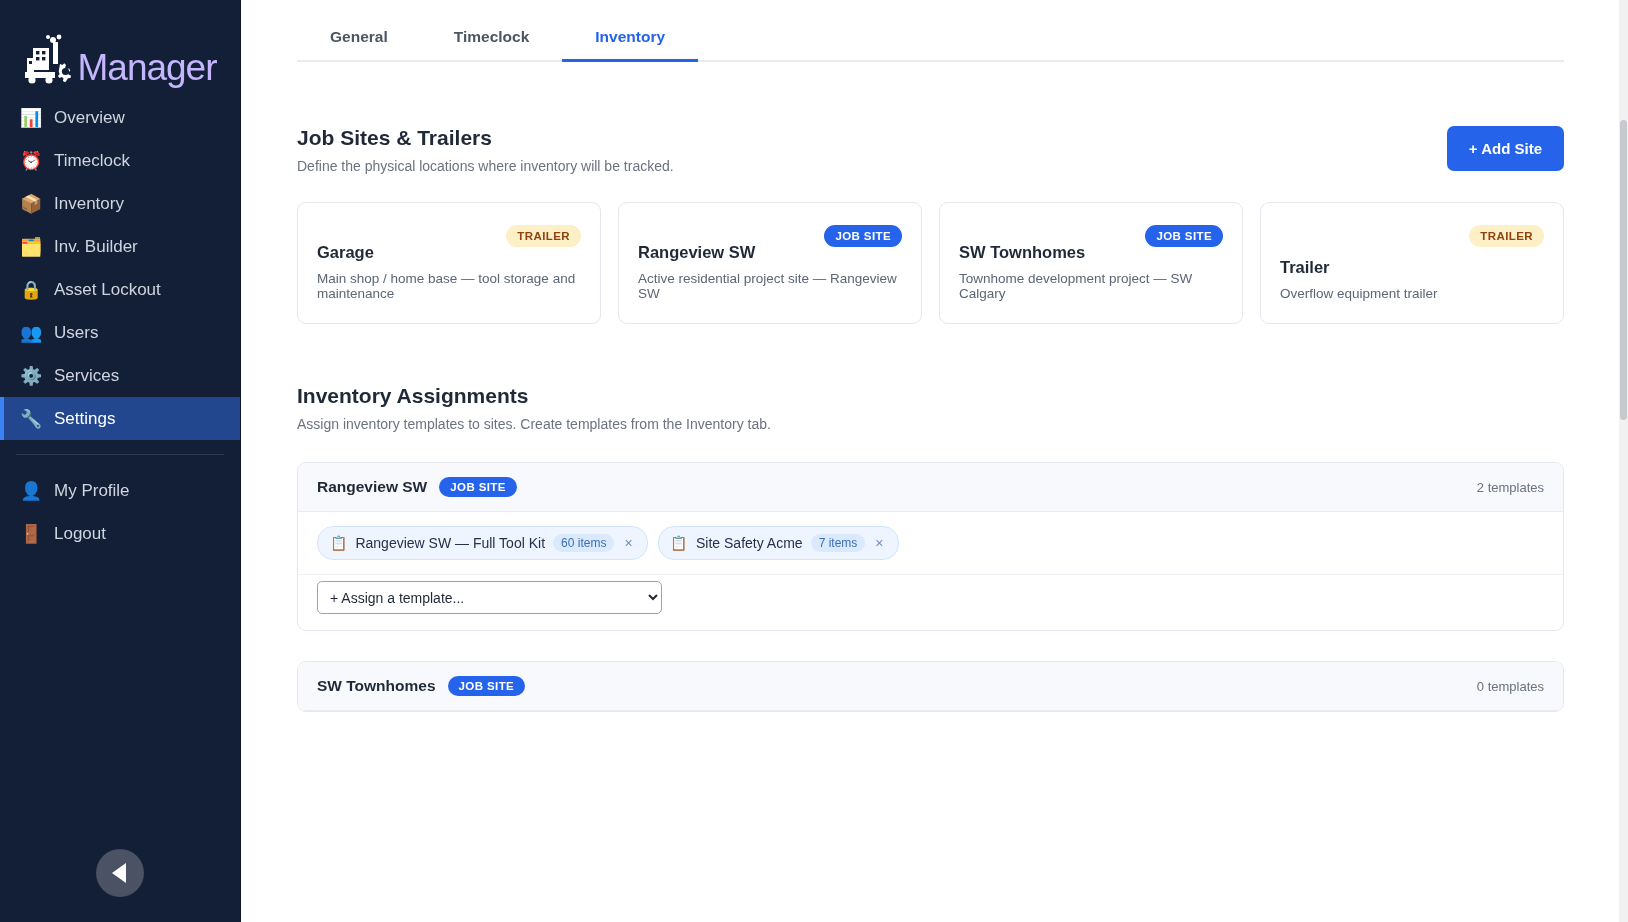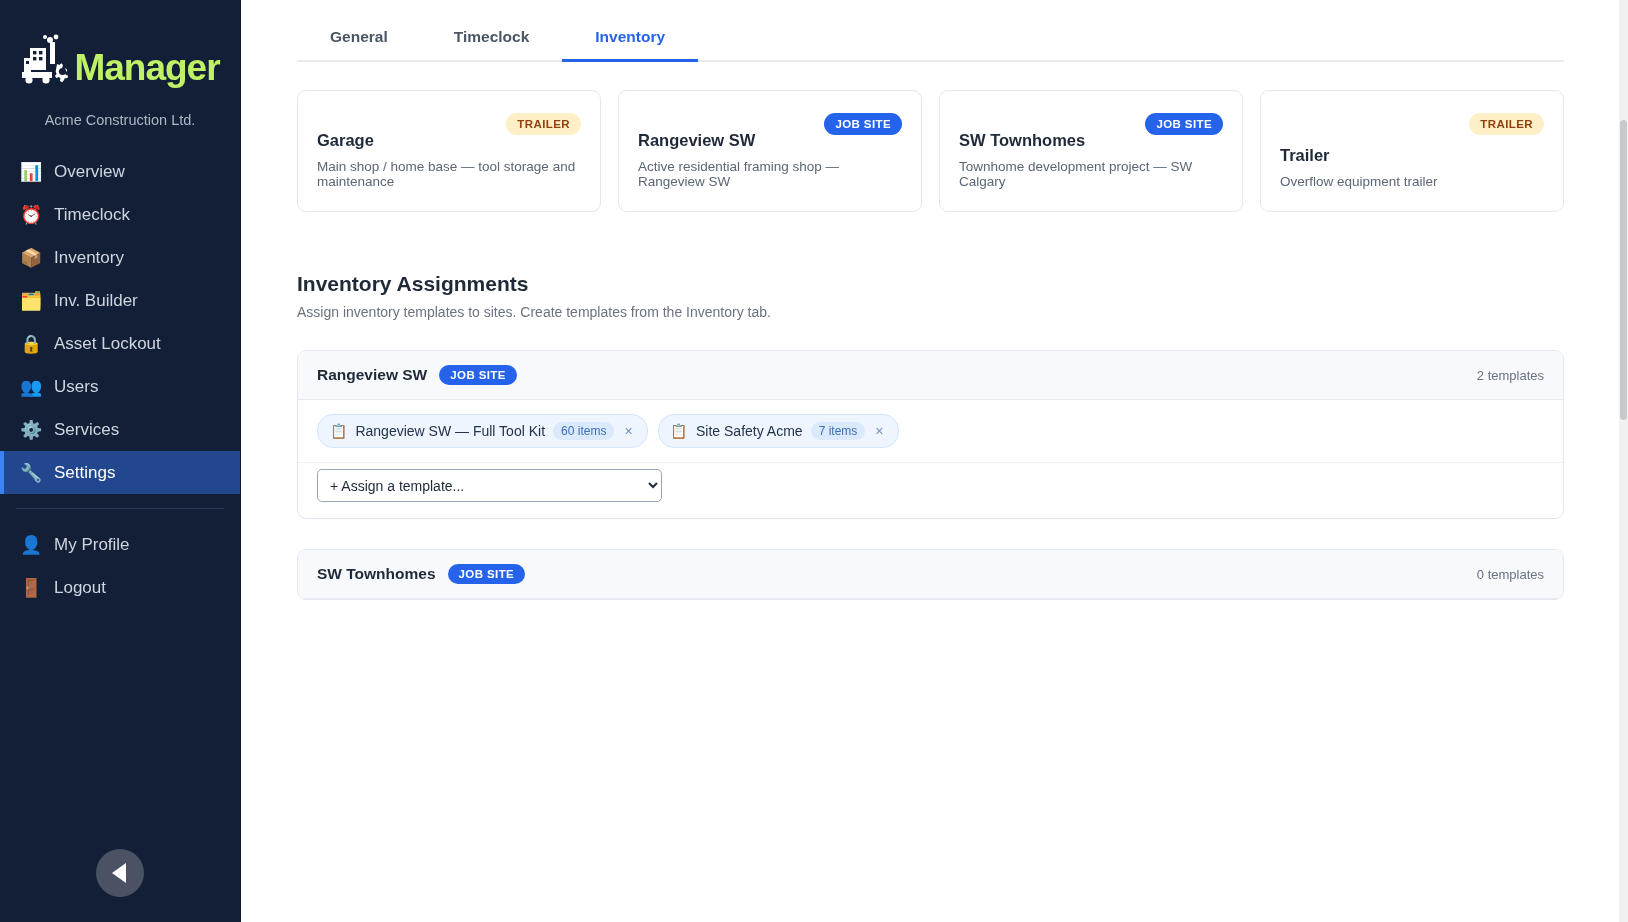--- a/index.html
+++ b/index.html
@@ -19,21 +19,21 @@
     display: flex; flex-direction: column;
     border-right: 1px solid #0d1729;
   }
   .brand {
     padding: 34px 0 10px 0;
     display: flex; align-items: center; justify-content: center;
   }
   .brand-logo { display: flex; align-items: flex-end; gap: 2px; }
   .logo-mark { width: 54px; height: 52px; }
   .brand-word {
-    color: #bef264; font-size: 37px; font-weight: bold;
+    color: #c4b5fd; font-size: 37px; font-weight: normal;
     letter-spacing: -1px; line-height: 1; margin-left: -2px;
   }
   .company {
     text-align: center; color: #aeb6c4; font-size: 14.5px;
     padding: 16px 0 22px 0;
   }
   .nav { display: flex; flex-direction: column; }
   .nav-item {
     display: flex; align-items: center; gap: 12px;
     padding: 11px 0 11px 20px;
@@ -191,21 +191,20 @@
             <circle cx="9" cy="46" r="3.6"></circle>
               <circle cx="26" cy="46" r="3.6"></circle>
             <path d="M37 30l2.4.9 1.9-1.7 1.7 1.9-.9 2.4 1.6 1.6 2.5-.6 1.1 2.3-2 1.6.3 2.3 2.4.9-.5 2.5-2.6.1-1.1 2-1.6 2 -2.3-1.1 .6-2.5-1.6-1.6 -2.4.9-1.6-2 1.7-1.9 -.9-2.4z"></path>
             <circle cx="42.5" cy="37.5" r="3.6" fill="#121f36"></circle>
           </g>
         </svg>
         <span class="brand-word">Manager</span>
       </div>
     </div>
 
-    <div class="company">Acme Construction Ltd.</div>
 
     <nav class="nav">
       <div class="nav-item">
         <span class="emoji">📊</span>
         <span>Overview</span>
       </div>
       <div class="nav-item">
         <span class="emoji">⏰</span>
         <span>Timeclock</span>
       </div>
@@ -255,31 +254,38 @@
 
   <main class="main">
     <div class="content">
 
       <div class="tabs">
         <div class="tab">General</div>
         <div class="tab">Timeclock</div>
         <div class="tab active">Inventory</div>
       </div>
 
+      <div class="section-head">
+        <div>
+          <div class="sec-title">Job Sites &amp; Trailers</div>
+          <div class="sec-sub">Define the physical locations where inventory will be tracked.</div>
+        </div>
+        <button class="btn-primary">+ Add Site</button>
+      </div>
 
       <div class="site-grid">
         <div class="site-card">
           <span class="badge trailer">TRAILER</span>
           <div class="site-name">Garage</div>
           <div class="site-desc">Main shop / home base — tool storage and maintenance</div>
         </div>
         <div class="site-card">
           <span class="badge jobsite">JOB SITE</span>
           <div class="site-name">Rangeview SW</div>
-          <div class="site-desc">Active residential framing shop — Rangeview SW</div>
+          <div class="site-desc">Active residential project site — Rangeview SW</div>
         </div>
         <div class="site-card">
           <span class="badge jobsite">JOB SITE</span>
           <div class="site-name">SW Townhomes</div>
           <div class="site-desc">Townhome development project — SW Calgary</div>
         </div>
         <div class="site-card">
           <span class="badge trailer">TRAILER</span>
           <div class="site-name">Trailer</div>
           <div class="site-desc">Overflow equipment trailer</div>

